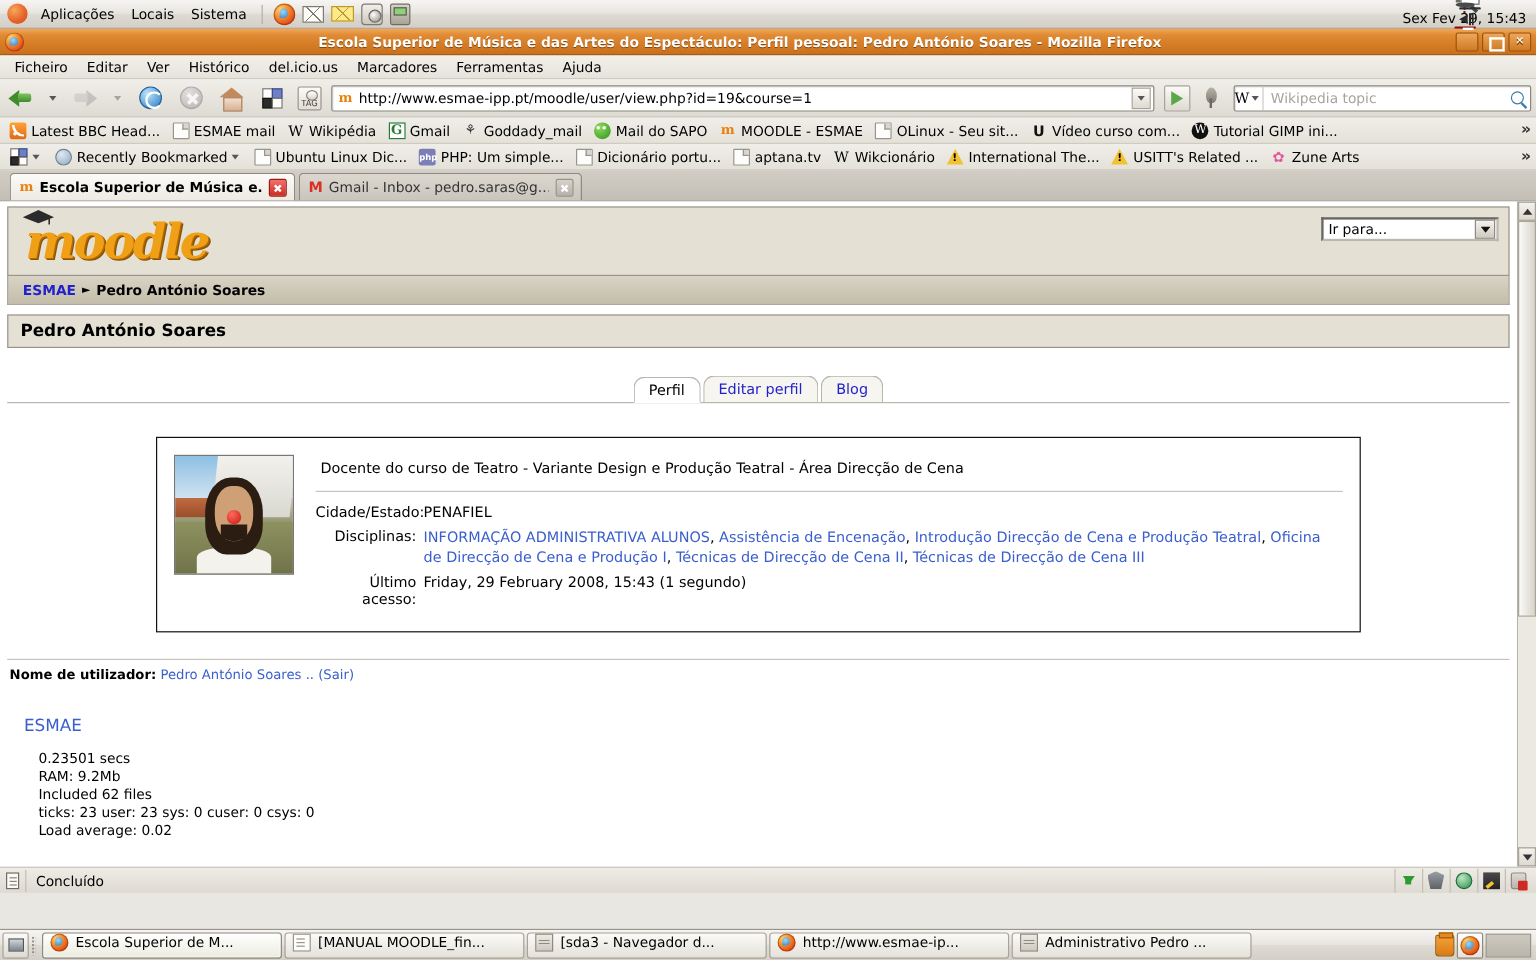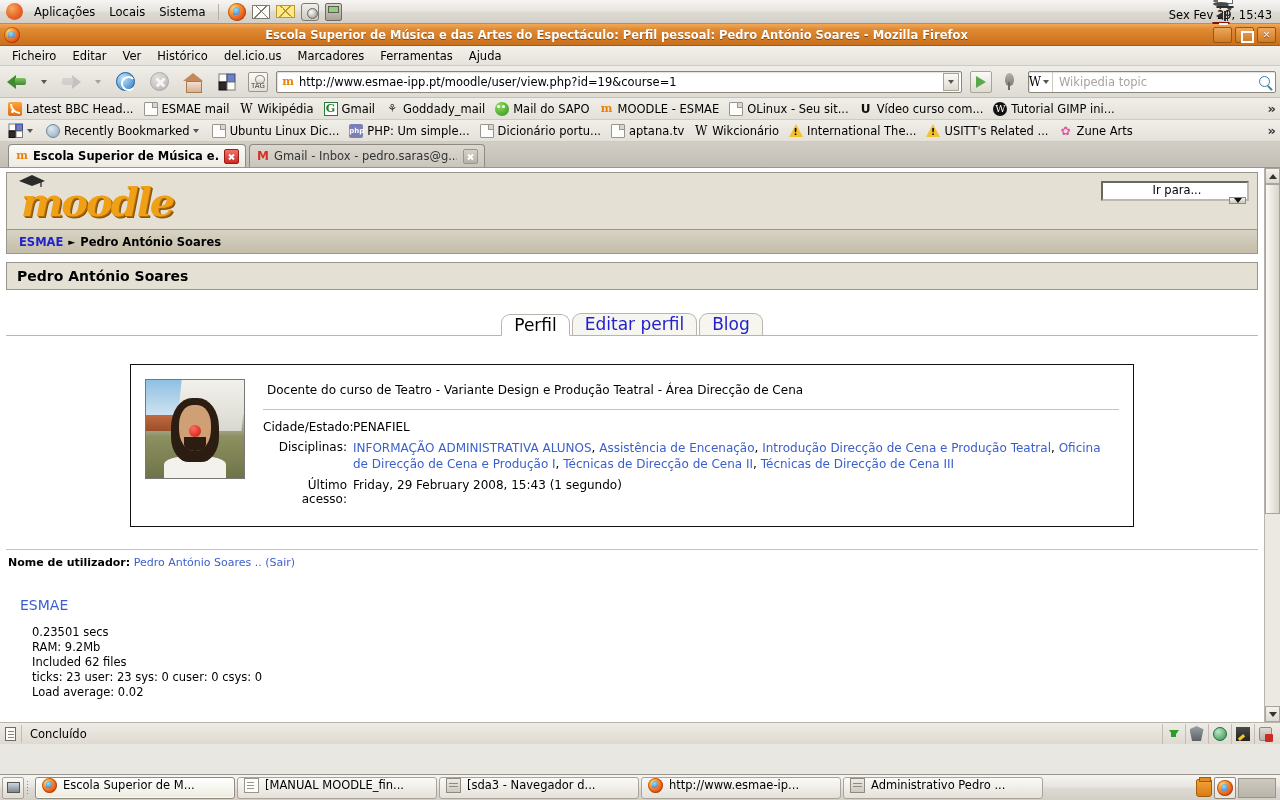--- a/index.html
+++ b/index.html
@@ -249,38 +249,38 @@
   .moodle-header { background:#e4e0d4; border:1px solid #9a958c; margin:4px 6px 0 6px;
     height:58px; display:flex; align-items:center; position:relative; }
   .moodle-logo { margin-left:14px; font-family:"DejaVu Serif","Liberation Serif",serif;
     font-size:40px; font-weight:bold; font-style:italic;
     color:#f0a017; letter-spacing:-2px;
     text-shadow: 1px 1px 0 #b06a05, 2px 2px 0 #8a5204;
     position:relative; }
   .grad-cap { position:absolute; left:-4px; top:-4px; width:30px; height:16px; }
   .goto-wrap { position:absolute; right:8px; top:8px; }
   .goto-sel { width:148px; height:20px; background:#fff; border:2px inset #bdb9b0;
-    display:flex; align-items:center; font-size:11.5px; padding-left:4px;flex-direction:column; }
+    display:flex; align-items:center; font-size:11.5px; padding-left:4px; }
   .goto-arrow { margin-left:auto; width:17px; height:16px; background:linear-gradient(#f5f3ee,#cecabf);
     border:1px solid #8e8a80; display:flex;align-items:center;justify-content:center; margin-right:1px;}
   .goto-tri { width:0;height:0;border-left:4px solid transparent;border-right:4px solid transparent;border-top:5px solid #111;}
 
   .breadcrumb-bar { background:linear-gradient(#d8d3c4,#c3bda9); border:1px solid #9a958c; border-top:none;
     margin:0 6px; height:24px; display:flex; align-items:center; padding-left:12px;
     font-size:11.5px; font-weight:bold; }
   .breadcrumb-bar a { color:#2222cc; text-decoration:none; }
   .bc-sep { margin:0 5px; font-size:9px; }
 
   .page-title-bar { background:#e4e0d4; border:1px solid #9a958c; margin:8px 6px 0 6px;
     height:28px; display:flex; align-items:center; padding-left:10px;
     font-size:14px; font-weight:bold; color:#000; }
 
   .tabs-row { height:36px; display:flex; align-items:flex-end; justify-content:center;
     border-bottom:1px solid #b9b5ac; margin:10px 6px 0 6px; position:relative; }
-  .mtab { height:22px; padding:0 12px; line-height:21px; font-size:17px;
+  .mtab { height:22px; padding:0 12px; line-height:21px; font-size:12px;
     border:1px solid #b9b5ac; border-bottom:none; border-radius:9px 9px 0 0;
     background:#f6f5f0; margin:0 1px; color:#2222cc; }
   .mtab.sel { background:#fff; color:#000; border-bottom:1px solid #fff; position:relative; top:1px; }
 
   .profile-box { border:1px solid #111; margin:28px auto 0 auto; width:1004px;
     background:#fff; display:flex; padding:14px; }
   .avatar { width:100px; height:100px; border:1px solid #777; flex:none;
     background: linear-gradient(to bottom, #9ec9e8 0%, #b9d4e8 18%, #cfcabc 34%, #8a8d63 60%, #7d7f5a 100%);
     position:relative; overflow:hidden; }
   .av-sky{position:absolute;left:0;top:0;right:0;height:36%;background:linear-gradient(#8fc0e3,#cfe2f0);}

